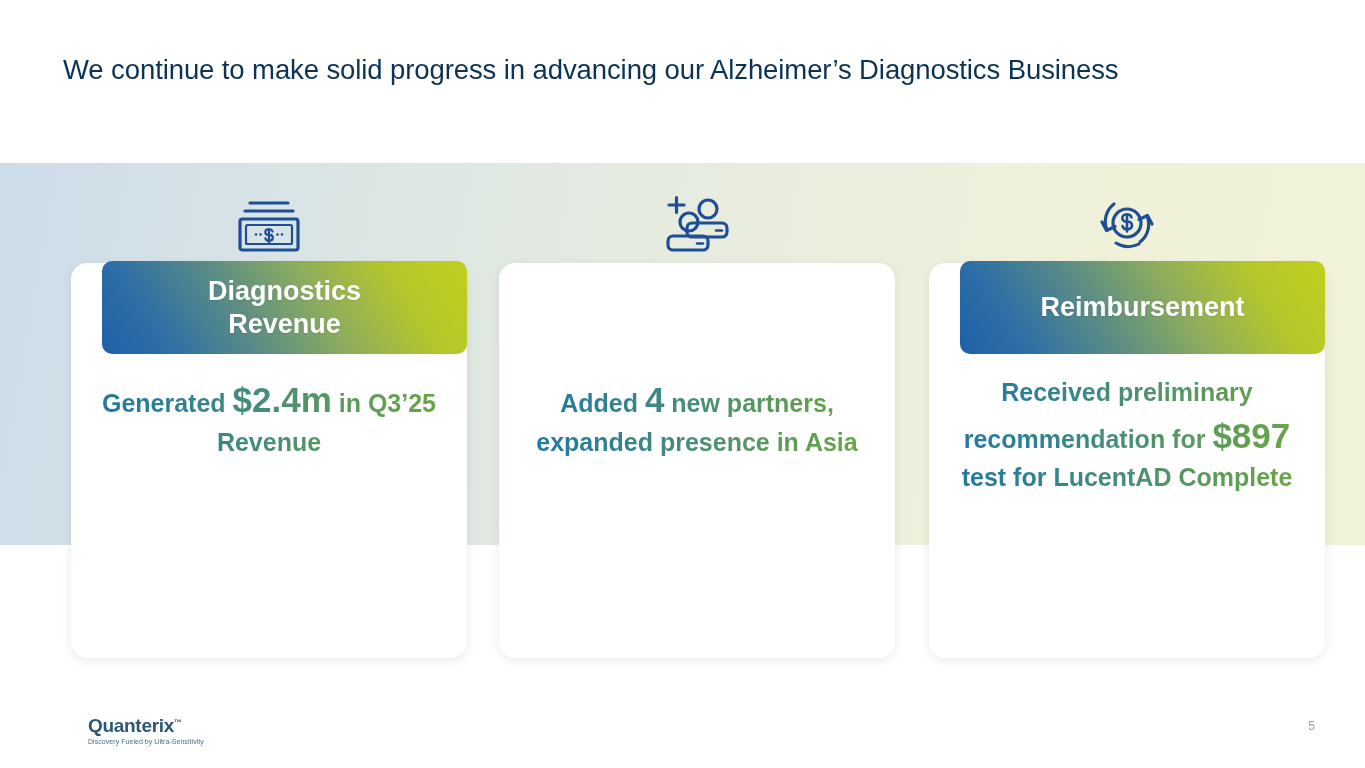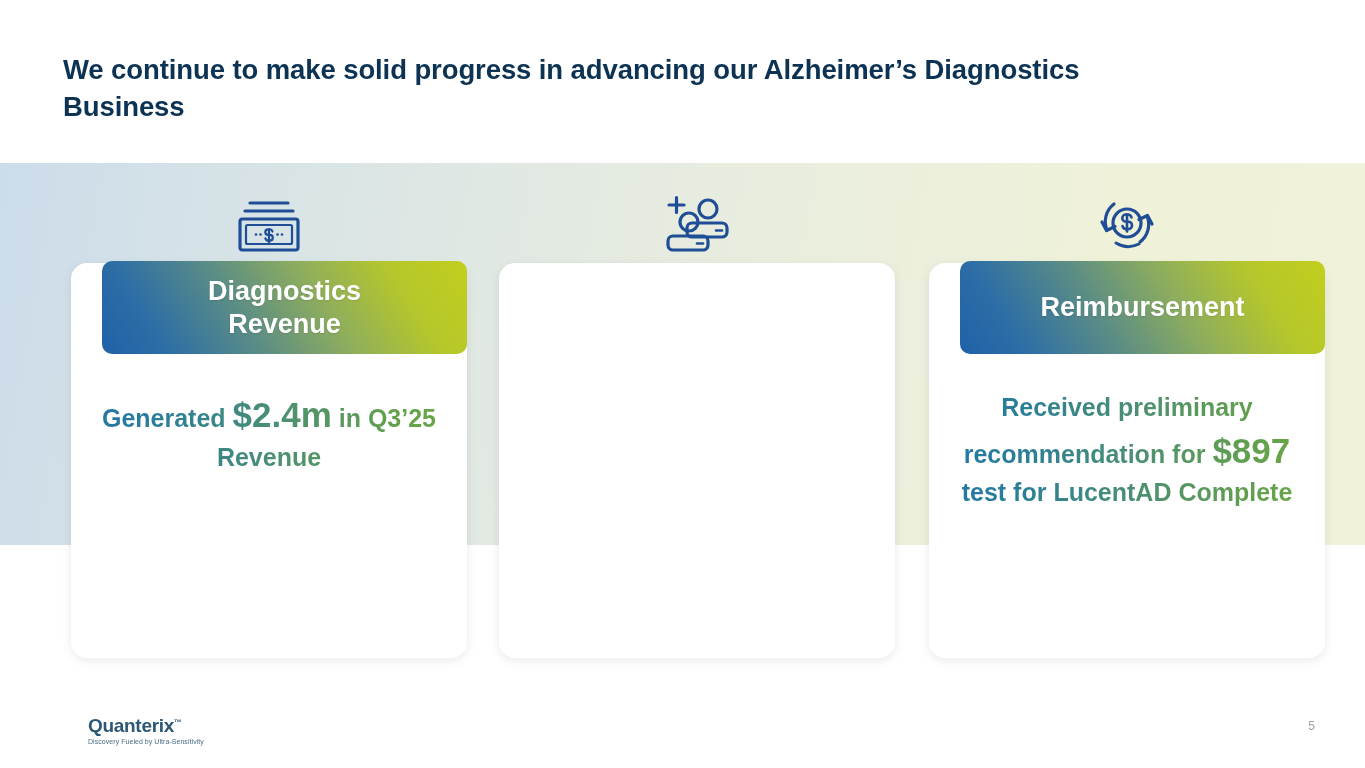--- a/index.html
+++ b/index.html
@@ -15,21 +15,21 @@
     position: relative;
   }
 
   
   .slide-title {
     position: absolute;
     left: 63px;
     top: 52px;
     width: 1100px;
     font-size: 27.5px;
-    font-weight: bold;
+    font-weight: normal;
     line-height: 1.33;
     color: #0c3354;
     letter-spacing: -0.1px;
   }
 
   
   .band {
     position: absolute;
     left: 0;
     top: 163px;
@@ -117,21 +117,21 @@
     line-height: 1.22;
     text-align: center;
     white-space: pre-line;
     text-shadow: 0 1px 2px rgba(0,0,0,0.10);
   }
 
   
   .card-body {
     position: absolute;
     left: 14px;
-    top: 127px;
+    top: 112px;
     width: 368px;
     text-align: center;
     font-weight: bold;
     font-size: 25px;
     line-height: 1.42;
     background: linear-gradient(90deg, #2277a6 0%, #2b7f96 22%, #4b8f73 52%, #5f9d53 78%, #6aa844 100%);
     -webkit-background-clip: text;
     background-clip: text;
     color: transparent;
     -webkit-text-fill-color: transparent;
@@ -213,20 +213,21 @@
         <path d="M10 13 h15 M17.5 5.5 v15"></path>
         <circle cx="49" cy="17" r="9"></circle>
         <path d="M33 31 h30 a5 5 0 0 1 5 5 v4 a5 5 0 0 1 -5 5 h-30 a5 5 0 0 1 -5 -5 v-4 a5 5 0 0 1 5 -5 z"></path>
         <path d="M57 38.5 h6" stroke-width="2.6"></path>
         <circle cx="30" cy="30" r="9"></circle>
         <path d="M14 44 h30 a5 5 0 0 1 5 5 v4 a5 5 0 0 1 -5 5 h-30 a5 5 0 0 1 -5 -5 v-4 a5 5 0 0 1 5 -5 z"></path>
         <path d="M38 51.5 h6" stroke-width="2.6"></path>
       </svg>
     </div>
     <div class="card">
+      <div class="card-body"><span>Added </span><span class="big">4</span><span> new partners, expanded presence in Asia</span></div>
     </div>
   </div>
 
   <div class="card-wrap c2">
     <div class="card-icon">
       <svg width="70" height="66" viewBox="0 0 70 66" fill="none" stroke="#1f4e96" stroke-width="3.2" stroke-linejoin="round" stroke-linecap="round">
         <circle cx="35" cy="33" r="14"></circle>
         <path d="M35 24.5 v17" stroke-width="2.6"></path>
         <path d="M39.5 27.5 a4 4 0 0 0 -4 -3 h-1.6 a3.6 3.6 0 0 0 0 7.2 h2.4 a3.7 3.7 0 0 1 0 7.4 h-1.6 a4.2 4.2 0 0 1 -4.2 -3" stroke-width="2.6"></path>
         <path d="M15 40 a22 22 0 0 1 7 -26"></path>

